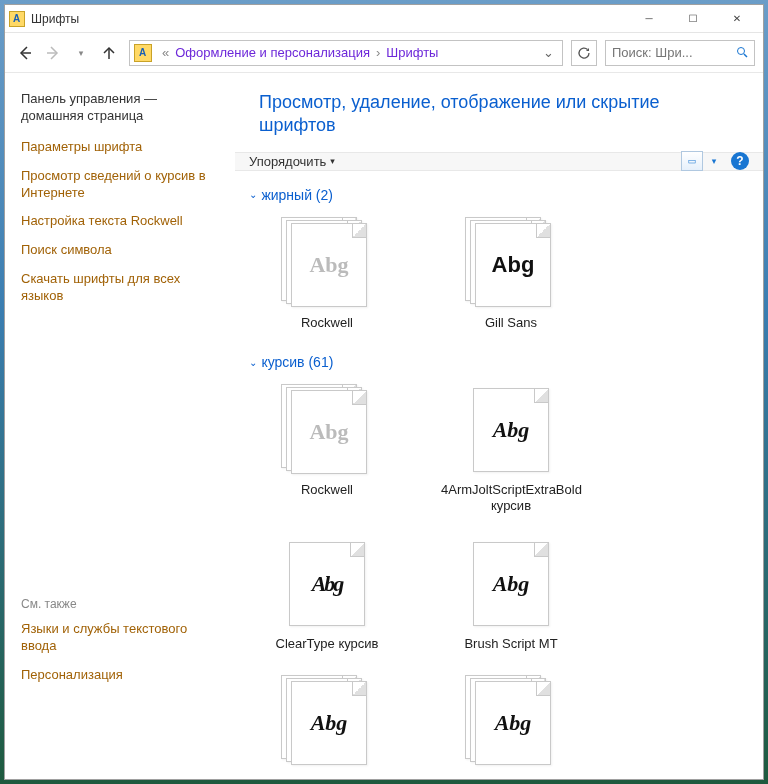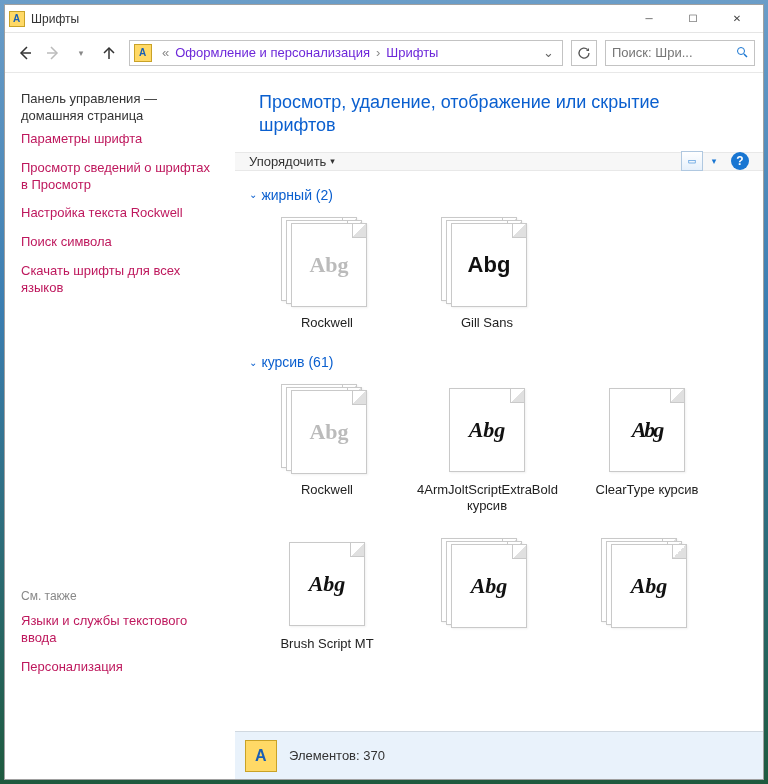--- a/index.html
+++ b/index.html
@@ -19,35 +19,35 @@
   .bc-icon::after { content: "A"; position: absolute; font-size: 10px; font-weight: bold; color: #1a5fb4; top: 2px; left: 4px; }
   .bc-sep { color: #888; padding: 0 6px; }
   .bc-item { color: #6d28d9; cursor: pointer; white-space: nowrap; }
   .bc-drop { margin-left: auto; color: #666; padding: 0 6px; cursor: pointer; }
   .refresh-btn { width: 26px; height: 26px; border: 1px solid #c3c3c3; display:flex;align-items:center;justify-content:center; cursor:pointer; color:#555; }
   .search { width: 150px; height: 26px; border: 1px solid #c3c3c3; display: flex; align-items: center; padding: 0 6px; margin-left: 4px; }
   .search input { border: none; outline: none; font-size: 13px; width: 100%; color: #000000; }
   .search-ico { color: #1976d2; margin-left:4px; }
   .body { flex: 1; display: flex; overflow: hidden; }
   .sidebar { width: 230px; padding: 18px 16px; font-size: 13px; }
-  .side-head { color: #333; margin-bottom: 6px; line-height: 1.3; }
-  .side-link { color: #be185d; margin-bottom: 12px; cursor: pointer; line-height: 1.3; }
+  .side-head { color: #333; margin-bottom: 14px; line-height: 1.3; }
+  .side-link { color: #a16207; margin-bottom: 12px; cursor: pointer; line-height: 1.3; }
   .side-spacer { height: 280px; }
   .side-also { color: #888; font-size: 12px; margin-bottom: 10px; }
   .content { flex: 1; display: flex; flex-direction: column; position: relative; }
   .heading { color: #0a5fcf; font-size: 18px; font-weight: 400; padding: 18px 24px 14px 24px; line-height: 1.3; }
   .toolbar { background: #f7f7f7; border-top:1px solid #e8e8e8; border-bottom:1px solid #e8e8e8; height: 19px; display:flex; align-items:center; padding: 0 14px; font-size:13px; }
   .tool-btn { color:#333; cursor:pointer; display:flex; align-items:center; gap:4px; }
   .tool-spacer { flex:1; }
   .view-btn { width:22px; height:20px; border:1px solid #b0c8e0; background:linear-gradient(#fff,#e6f0fb); margin-left:4px; cursor:pointer; display:flex;align-items:center;justify-content:center; font-size:9px; color:#1976d2;}
   .help-btn { width:18px;height:18px; border-radius:50%; background:#1976d2; color:#fff; font-size:12px; font-weight:bold; display:flex;align-items:center;justify-content:center; margin-left:10px; cursor:pointer;}
   .scrollarea { flex:1; overflow-y:auto; padding: 6px 8px 6px 14px; }
   .group-header { color:#0a5fcf; font-size:14px; margin: 10px 0 8px 0; cursor:pointer; display:flex; align-items:center; gap:4px;}
   .group-header .chev { font-size:10px; }
-  .font-grid { display:flex; flex-wrap:wrap; gap: 24px 20px; padding: 6px 0 14px 8px; }
+  .font-grid { display:flex; flex-wrap:wrap; gap: 24px 44px; padding: 6px 0 14px 8px; }
   .font-item { width: 140px; display:flex; flex-direction:column; align-items:center; cursor:pointer; }
   .font-thumb { width: 92px; height: 92px; position:relative; }
   .page { position:absolute; width:76px; height:84px; background:#fff; border:1px solid #c9c9c9; box-shadow: 1px 1px 2px rgba(0,0,0,.06); display:flex; align-items:center; justify-content:center; }
   .single .page.p1 { top:4px; left:8px; }
   .multi .page.p3 { top:0; left:0; }
   .multi .page.p2 { top:3px; left:5px; }
   .multi .page.p1 { top:6px; left:10px; }
   .page-fold { position:absolute; top:0; right:0; width:14px; height:14px; background:linear-gradient(135deg, #fff 0 50%, #e0e0e0 50% 100%); border-left:1px solid #c9c9c9; border-bottom:1px solid #c9c9c9; }
   .abg { font-size: 22px; font-weight:bold; }
   .abg.gray { color:#bbb; font-family: Georgia, serif; }
@@ -121,21 +121,21 @@
           </svg>
       </span>
     </div>
   </div>
 
   <div class="body">
     <div class="sidebar">
       <div class="side-head">Панель управления — домашняя страница</div>
       <div id="side-links">
           <div class="side-link">Параметры шрифта</div>
-          <div class="side-link">Просмотр сведений о шрифтах в Просмотр</div>
+          <div class="side-link">Просмотр сведений о курсив в Интернете</div>
           <div class="side-link">Настройка текста Rockwell</div>
           <div class="side-link">Поиск символа</div>
           <div class="side-link">Скачать шрифты для всех языков</div>
         </div>
       <div class="side-spacer"></div>
       <div class="side-also">См. также</div>
       <div id="side-also-links">
           <div class="side-link">Языки и службы текстового ввода</div>
           <div class="side-link">Персонализация</div>
         </div>
@@ -254,19 +254,15 @@
                   <div class="page-fold"></div>
                 </div>
                 <div class="page p1">
                   <div class="page-fold"></div>
                   <span class="abg script black">Abg</span>
                 </div>
               </div>
             </div>
           </div>
         </div>
-      <div class="statusbar">
-        <div class="status-icon"></div>
-        <div class="status-text">Элементов: 370</div>
-      </div>
     </div>
   </div>
 </div>
 
 </body></html>

